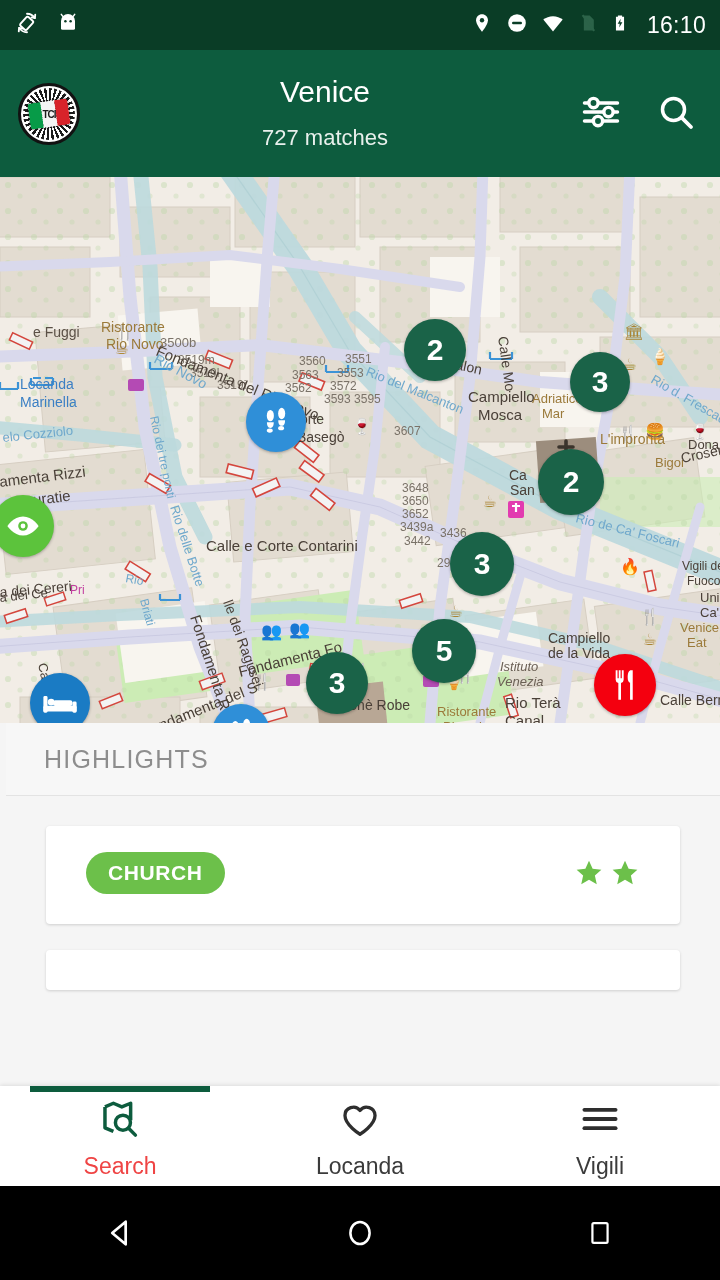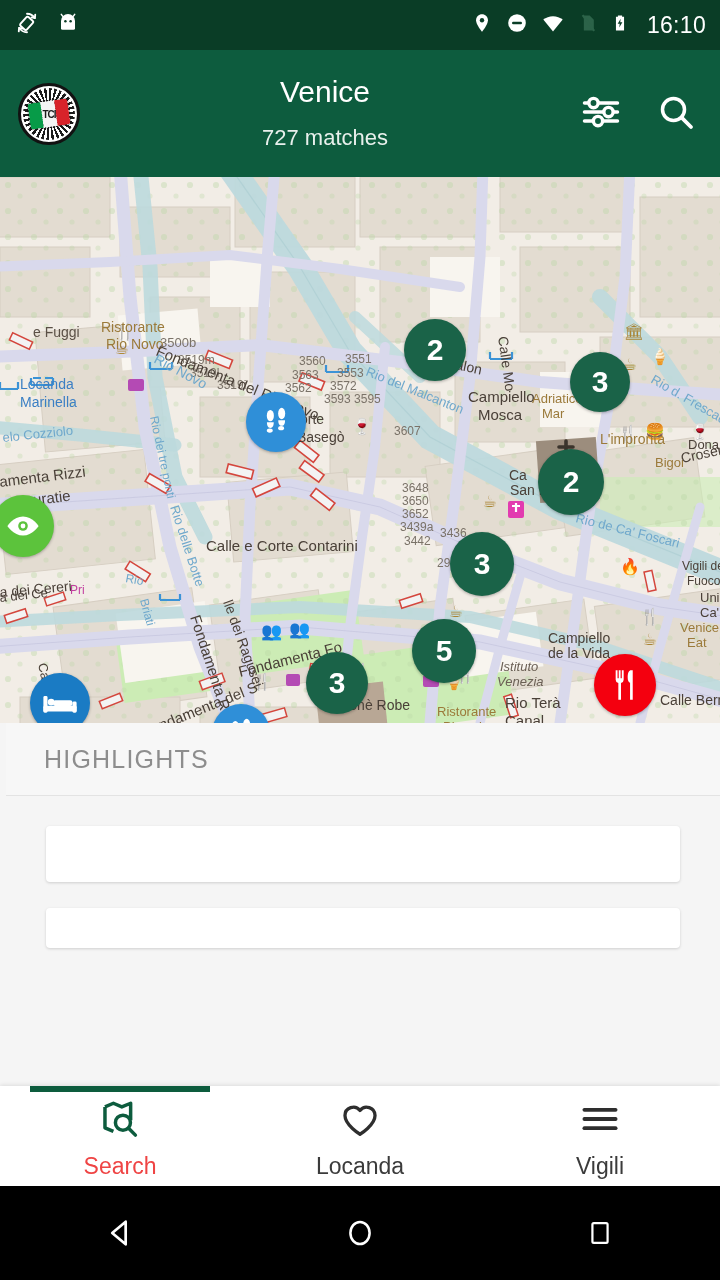--- a/index.html
+++ b/index.html
@@ -557,20 +557,31 @@
         </div>
       </div>
   </div>
 
   <div class="sheet">
     <div class="sheet-head">
       <span class="sheet-head-label">HIGHLIGHTS</span>
     </div>
     <div class="cards">
       <div class="poi-card">
+        <div class="poi-top">
+          <span class="chip">CHURCH</span>
+          <span class="stars" id="star-row">
+              <span><svg width="30" height="30" viewBox="0 0 24 24">
+                  <path d="M12 2.2l2.9 6.4 7 .7-5.2 4.7 1.5 6.9L12 17.3 5.8 20.9l1.5-6.9L2.1 9.3l7-.7z" fill="#6cc04a"></path>
+                </svg></span>
+              <span><svg width="30" height="30" viewBox="0 0 24 24">
+                  <path d="M12 2.2l2.9 6.4 7 .7-5.2 4.7 1.5 6.9L12 17.3 5.8 20.9l1.5-6.9L2.1 9.3l7-.7z" fill="#6cc04a"></path>
+                </svg></span>
+            </span>
+        </div>
       </div>
       <div class="poi-card partial"></div>
     </div>
   </div>
 
   <div class="bottomnav" id="bottom-nav">
       <div class="navtab active">
         <span class="ind"></span>
         <span><svg width="44" height="44" viewBox="0 0 24 24" fill="none" stroke="#0d5c3e" stroke-width="1.9" stroke-linejoin="round">
             <path d="M3.8 5.4l4.6-2 4.6 2 4.8-2v9.3"></path>

